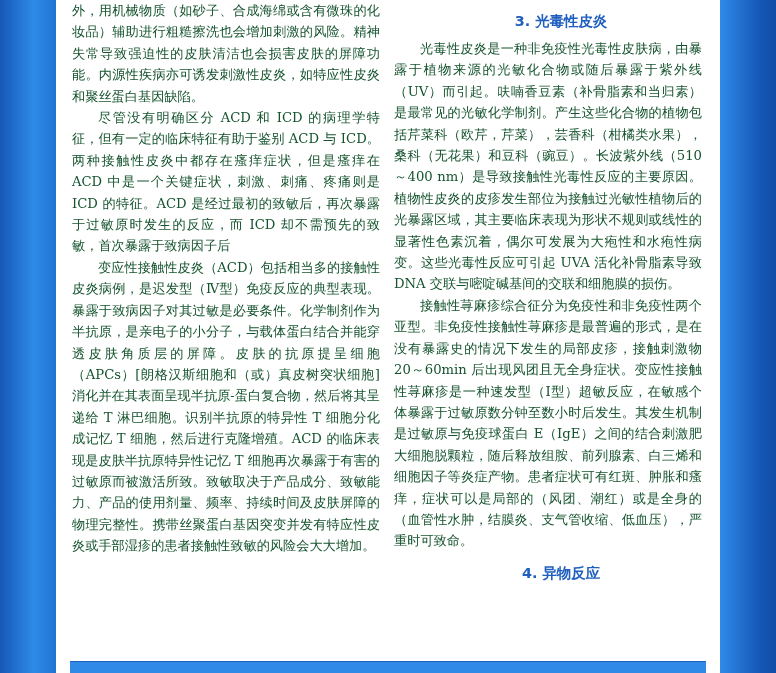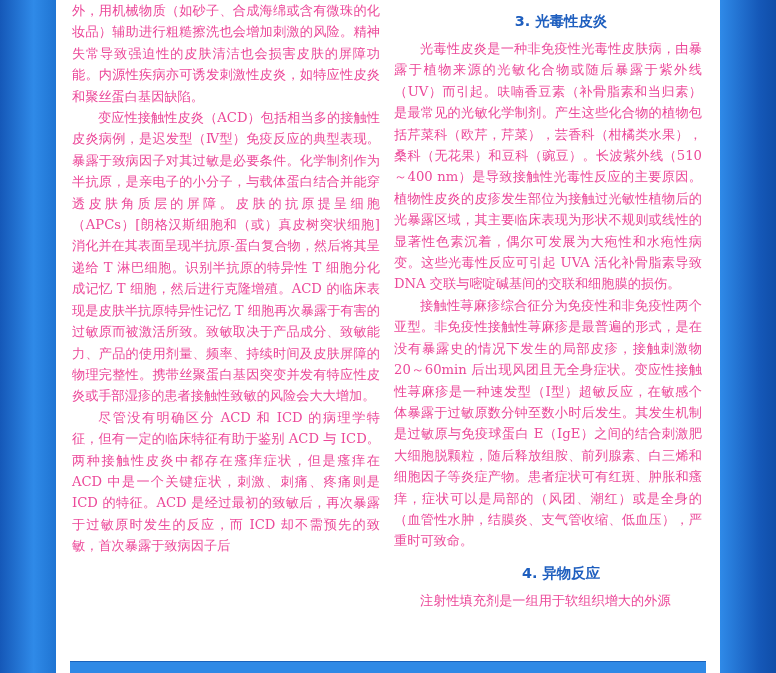--- a/index.html
+++ b/index.html
@@ -43,21 +43,21 @@
     width: 310px;
     box-sizing: border-box;
     padding-top: 0px;
   }
   .col.left { margin-right: 14px; }
 
   p.body {
     margin: 0;
     font-size: 13.2px;
     line-height: 21.4px;
-    color: #ec4899;
+    color: #14532d;
     text-align: justify;
     text-justify: inter-ideograph;
     letter-spacing: 0px;
   }
   p.indent { text-indent: 26px; }
 
   h3.section {
     margin: 10px 0 6px 0;
     font-size: 14.4px;
     line-height: 22px;
@@ -102,36 +102,35 @@
   <div class="edge left"></div>
   <div class="edge right"></div>
 
   <div id="sheet">
     <div class="columns">
 
       <div class="col left">
         <p class="body"><span>外，用机械物质（如砂子、合成海绵或含有微珠的化妆品）辅助进行粗糙擦洗也会增加刺激的风险。精神失常导致强迫性的皮肤清洁也会损害皮肤的屏障功能。内源性疾病亦可诱发刺激性皮炎，如特应性皮炎和聚丝蛋白基因缺陷。</span></p>
 
 
+        <p class="body indent"><span>尽管没有明确区分 ACD 和 ICD 的病理学特征，但有一定的临床特征有助于鉴别 ACD 与 ICD。两种接触性皮炎中都存在瘙痒症状，但是瘙痒在 ACD 中是一个关键症状，刺激、刺痛、疼痛则是 ICD 的特征。ACD 是经过最初的致敏后，再次暴露于过敏原时发生的反应，而 ICD 却不需预先的致敏，首次暴露于致病因子后</span></p>
+
         <p class="body indent"><span>变应性接触性皮炎（ACD）包括相当多的接触性皮炎病例，是迟发型（Ⅳ型）免疫反应的典型表现。暴露于致病因子对其过敏是必要条件。化学制剂作为半抗原，是亲电子的小分子，与载体蛋白结合并能穿透皮肤角质层的屏障。皮肤的抗原提呈细胞（APCs）[朗格汉斯细胞和（或）真皮树突状细胞]消化并在其表面呈现半抗原-蛋白复合物，然后将其呈递给 T 淋巴细胞。识别半抗原的特异性 T 细胞分化成记忆 T 细胞，然后进行克隆增殖。ACD 的临床表现是皮肤半抗原特异性记忆 T 细胞再次暴露于有害的过敏原而被激活所致。致敏取决于产品成分、致敏能力、产品的使用剂量、频率、持续时间及皮肤屏障的物理完整性。携带丝聚蛋白基因突变并发有特应性皮炎或手部湿疹的患者接触性致敏的风险会大大增加。</span></p>
-
-        <p class="body indent"><span>尽管没有明确区分 ACD 和 ICD 的病理学特征，但有一定的临床特征有助于鉴别 ACD 与 ICD。两种接触性皮炎中都存在瘙痒症状，但是瘙痒在 ACD 中是一个关键症状，刺激、刺痛、疼痛则是 ICD 的特征。ACD 是经过最初的致敏后，再次暴露于过敏原时发生的反应，而 ICD 却不需预先的致敏，首次暴露于致病因子后</span></p>
       </div>
 
       <div class="col right">
         <h3 class="section">3. 光毒性皮炎</h3>
 
         <p class="body indent"><span>光毒性皮炎是一种非免疫性光毒性皮肤病，由暴露于植物来源的光敏化合物或随后暴露于紫外线（UV）而引起。呋喃香豆素（补骨脂素和当归素）是最常见的光敏化学制剂。产生这些化合物的植物包括芹菜科（欧芹，芹菜），芸香科（柑橘类水果），桑科（无花果）和豆科（豌豆）。长波紫外线（510～400 nm）是导致接触性光毒性反应的主要原因。植物性皮炎的皮疹发生部位为接触过光敏性植物后的光暴露区域，其主要临床表现为形状不规则或线性的显著性色素沉着，偶尔可发展为大疱性和水疱性病变。这些光毒性反应可引起 UVA 活化补骨脂素导致 DNA 交联与嘧啶碱基间的交联和细胞膜的损伤。</span></p>
 
 
         <p class="body indent"><span>接触性荨麻疹综合征分为免疫性和非免疫性两个亚型。非免疫性接触性荨麻疹是最普遍的形式，是在没有暴露史的情况下发生的局部皮疹，接触刺激物 20～60min 后出现风团且无全身症状。变应性接触性荨麻疹是一种速发型（Ⅰ型）超敏反应，在敏感个体暴露于过敏原数分钟至数小时后发生。其发生机制是过敏原与免疫球蛋白 E（IgE）之间的结合刺激肥大细胞脱颗粒，随后释放组胺、前列腺素、白三烯和细胞因子等炎症产物。患者症状可有红斑、肿胀和瘙痒，症状可以是局部的（风团、潮红）或是全身的（血管性水肿，结膜炎、支气管收缩、低血压），严重时可致命。</span></p>
 
         <h3 class="section">4. 异物反应</h3>
 
-        <p class="body indent"><span>注射性填充剂是一组用于软组织增大的外源</span></p>
       </div>
 
     </div>
   </div>
 
   <div id="footer-bar"></div>
   <div id="footer-strip"></div>
 </div>
 
 </body></html>

